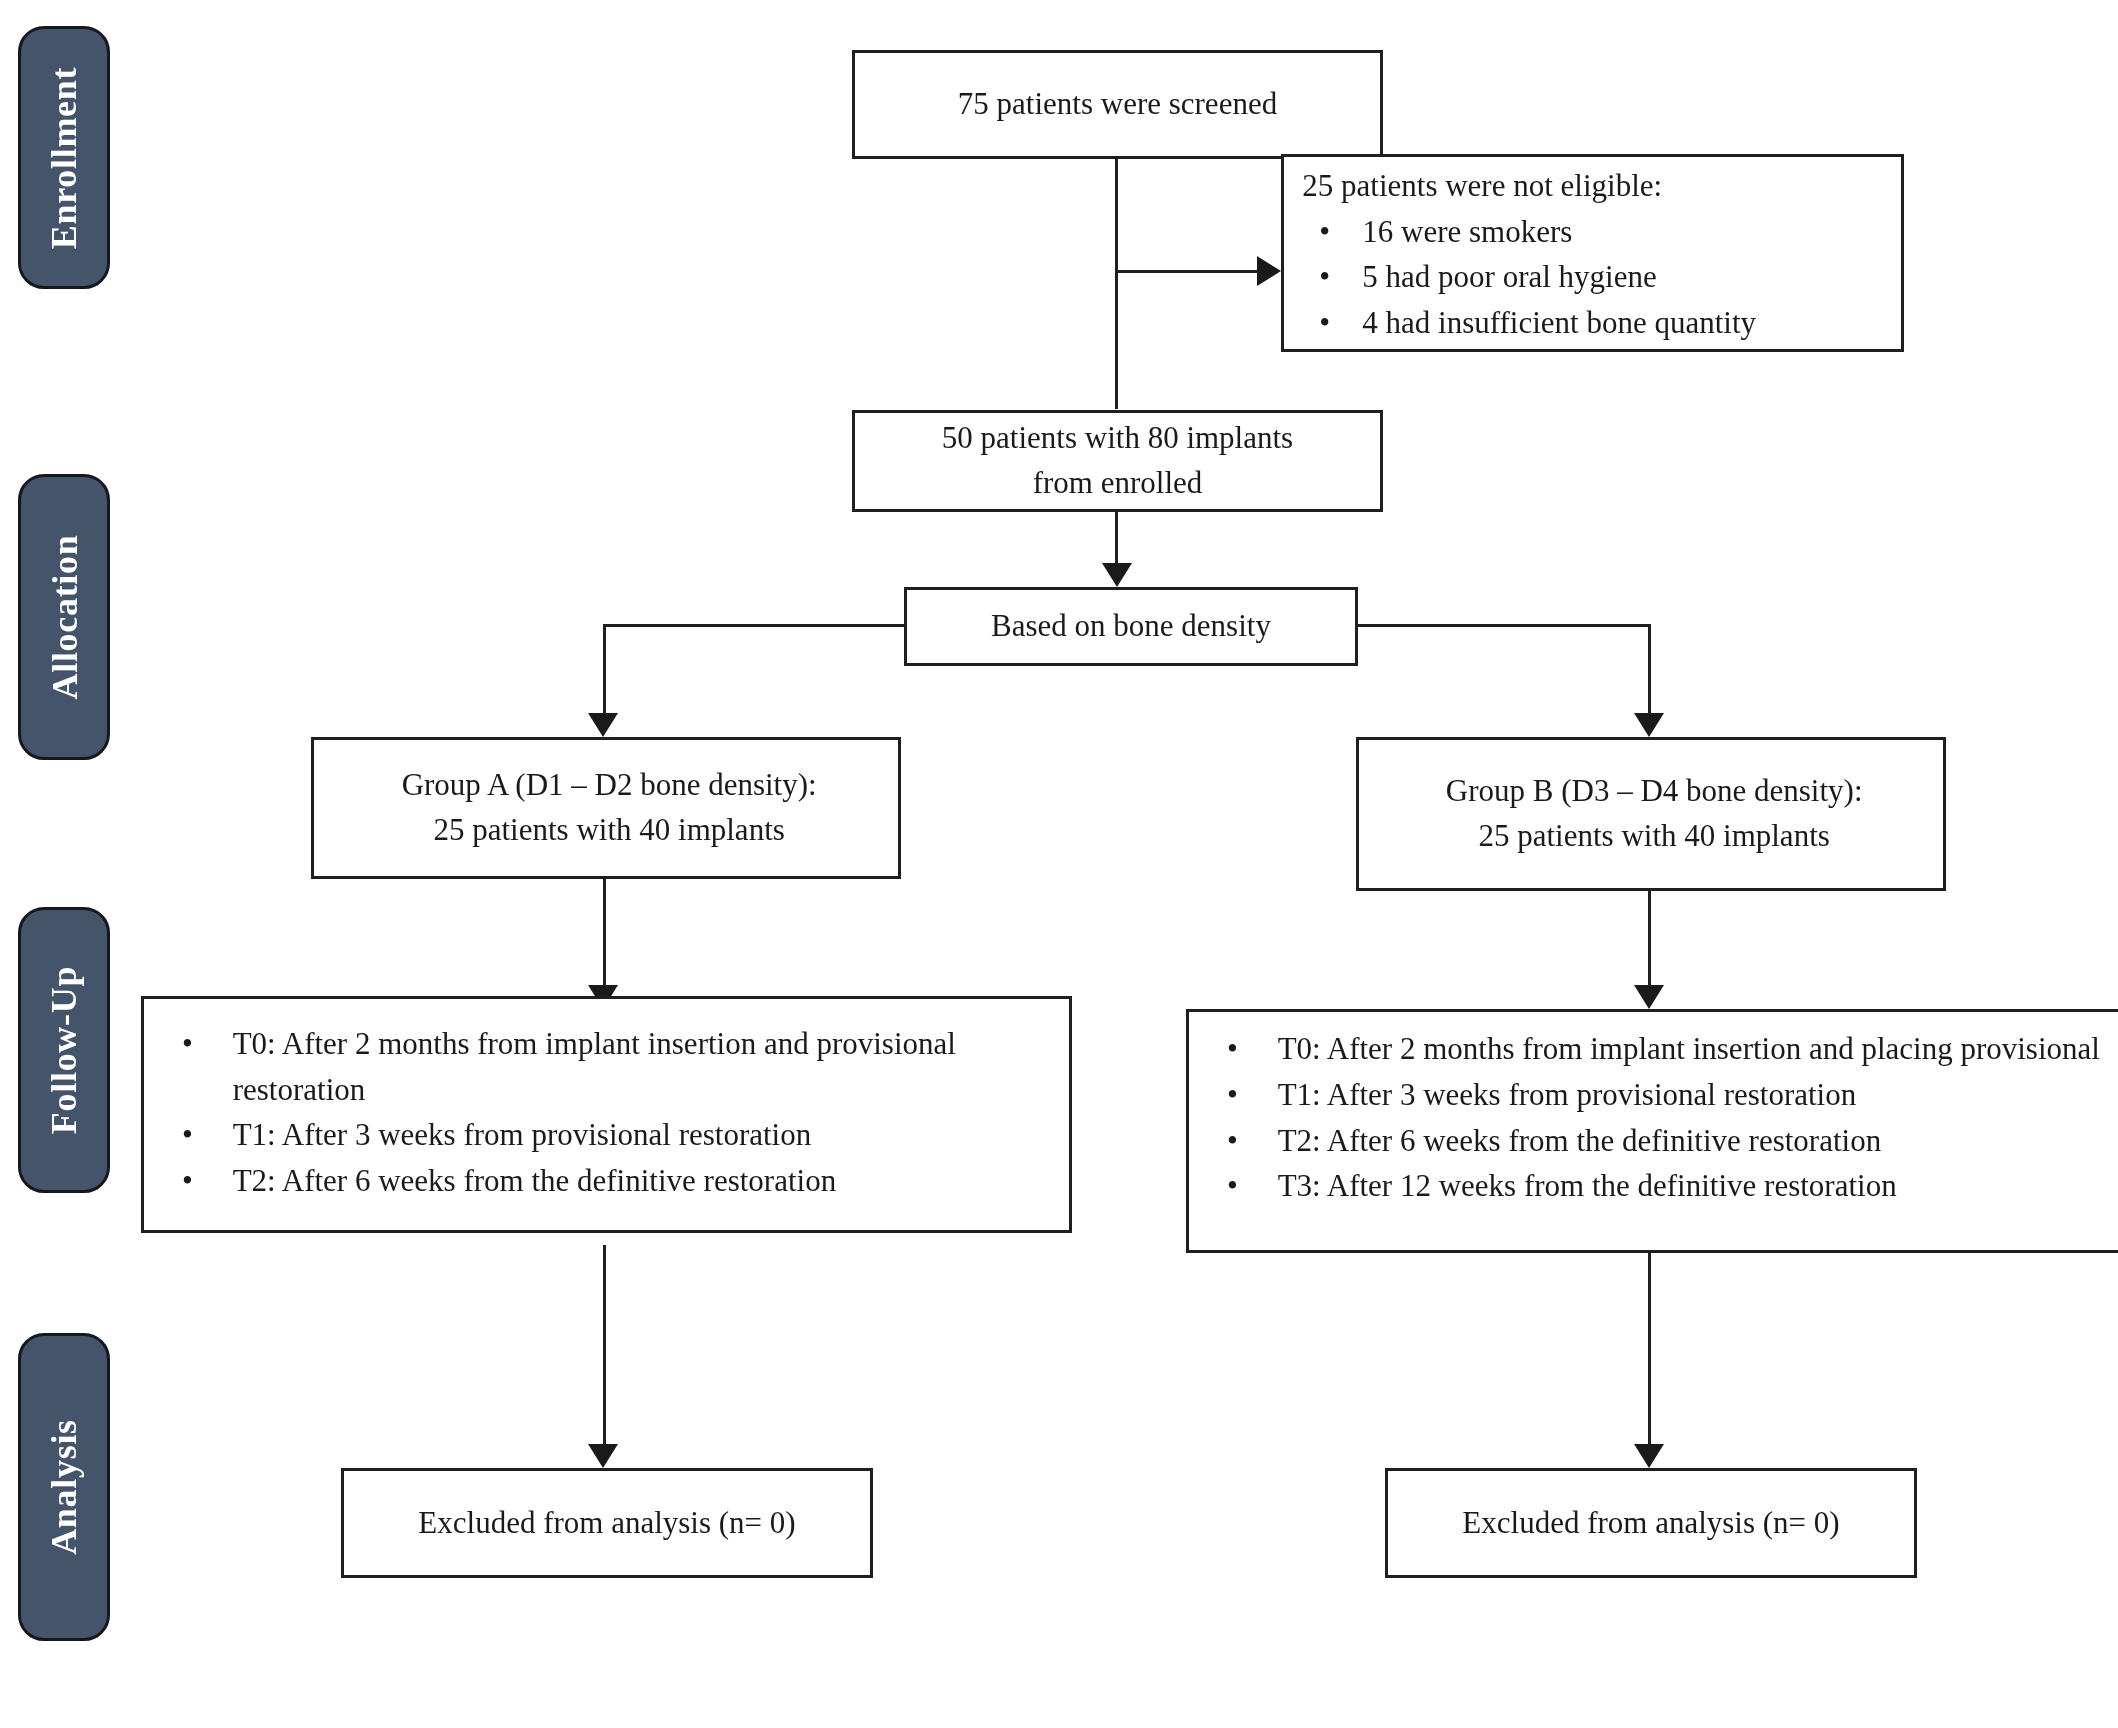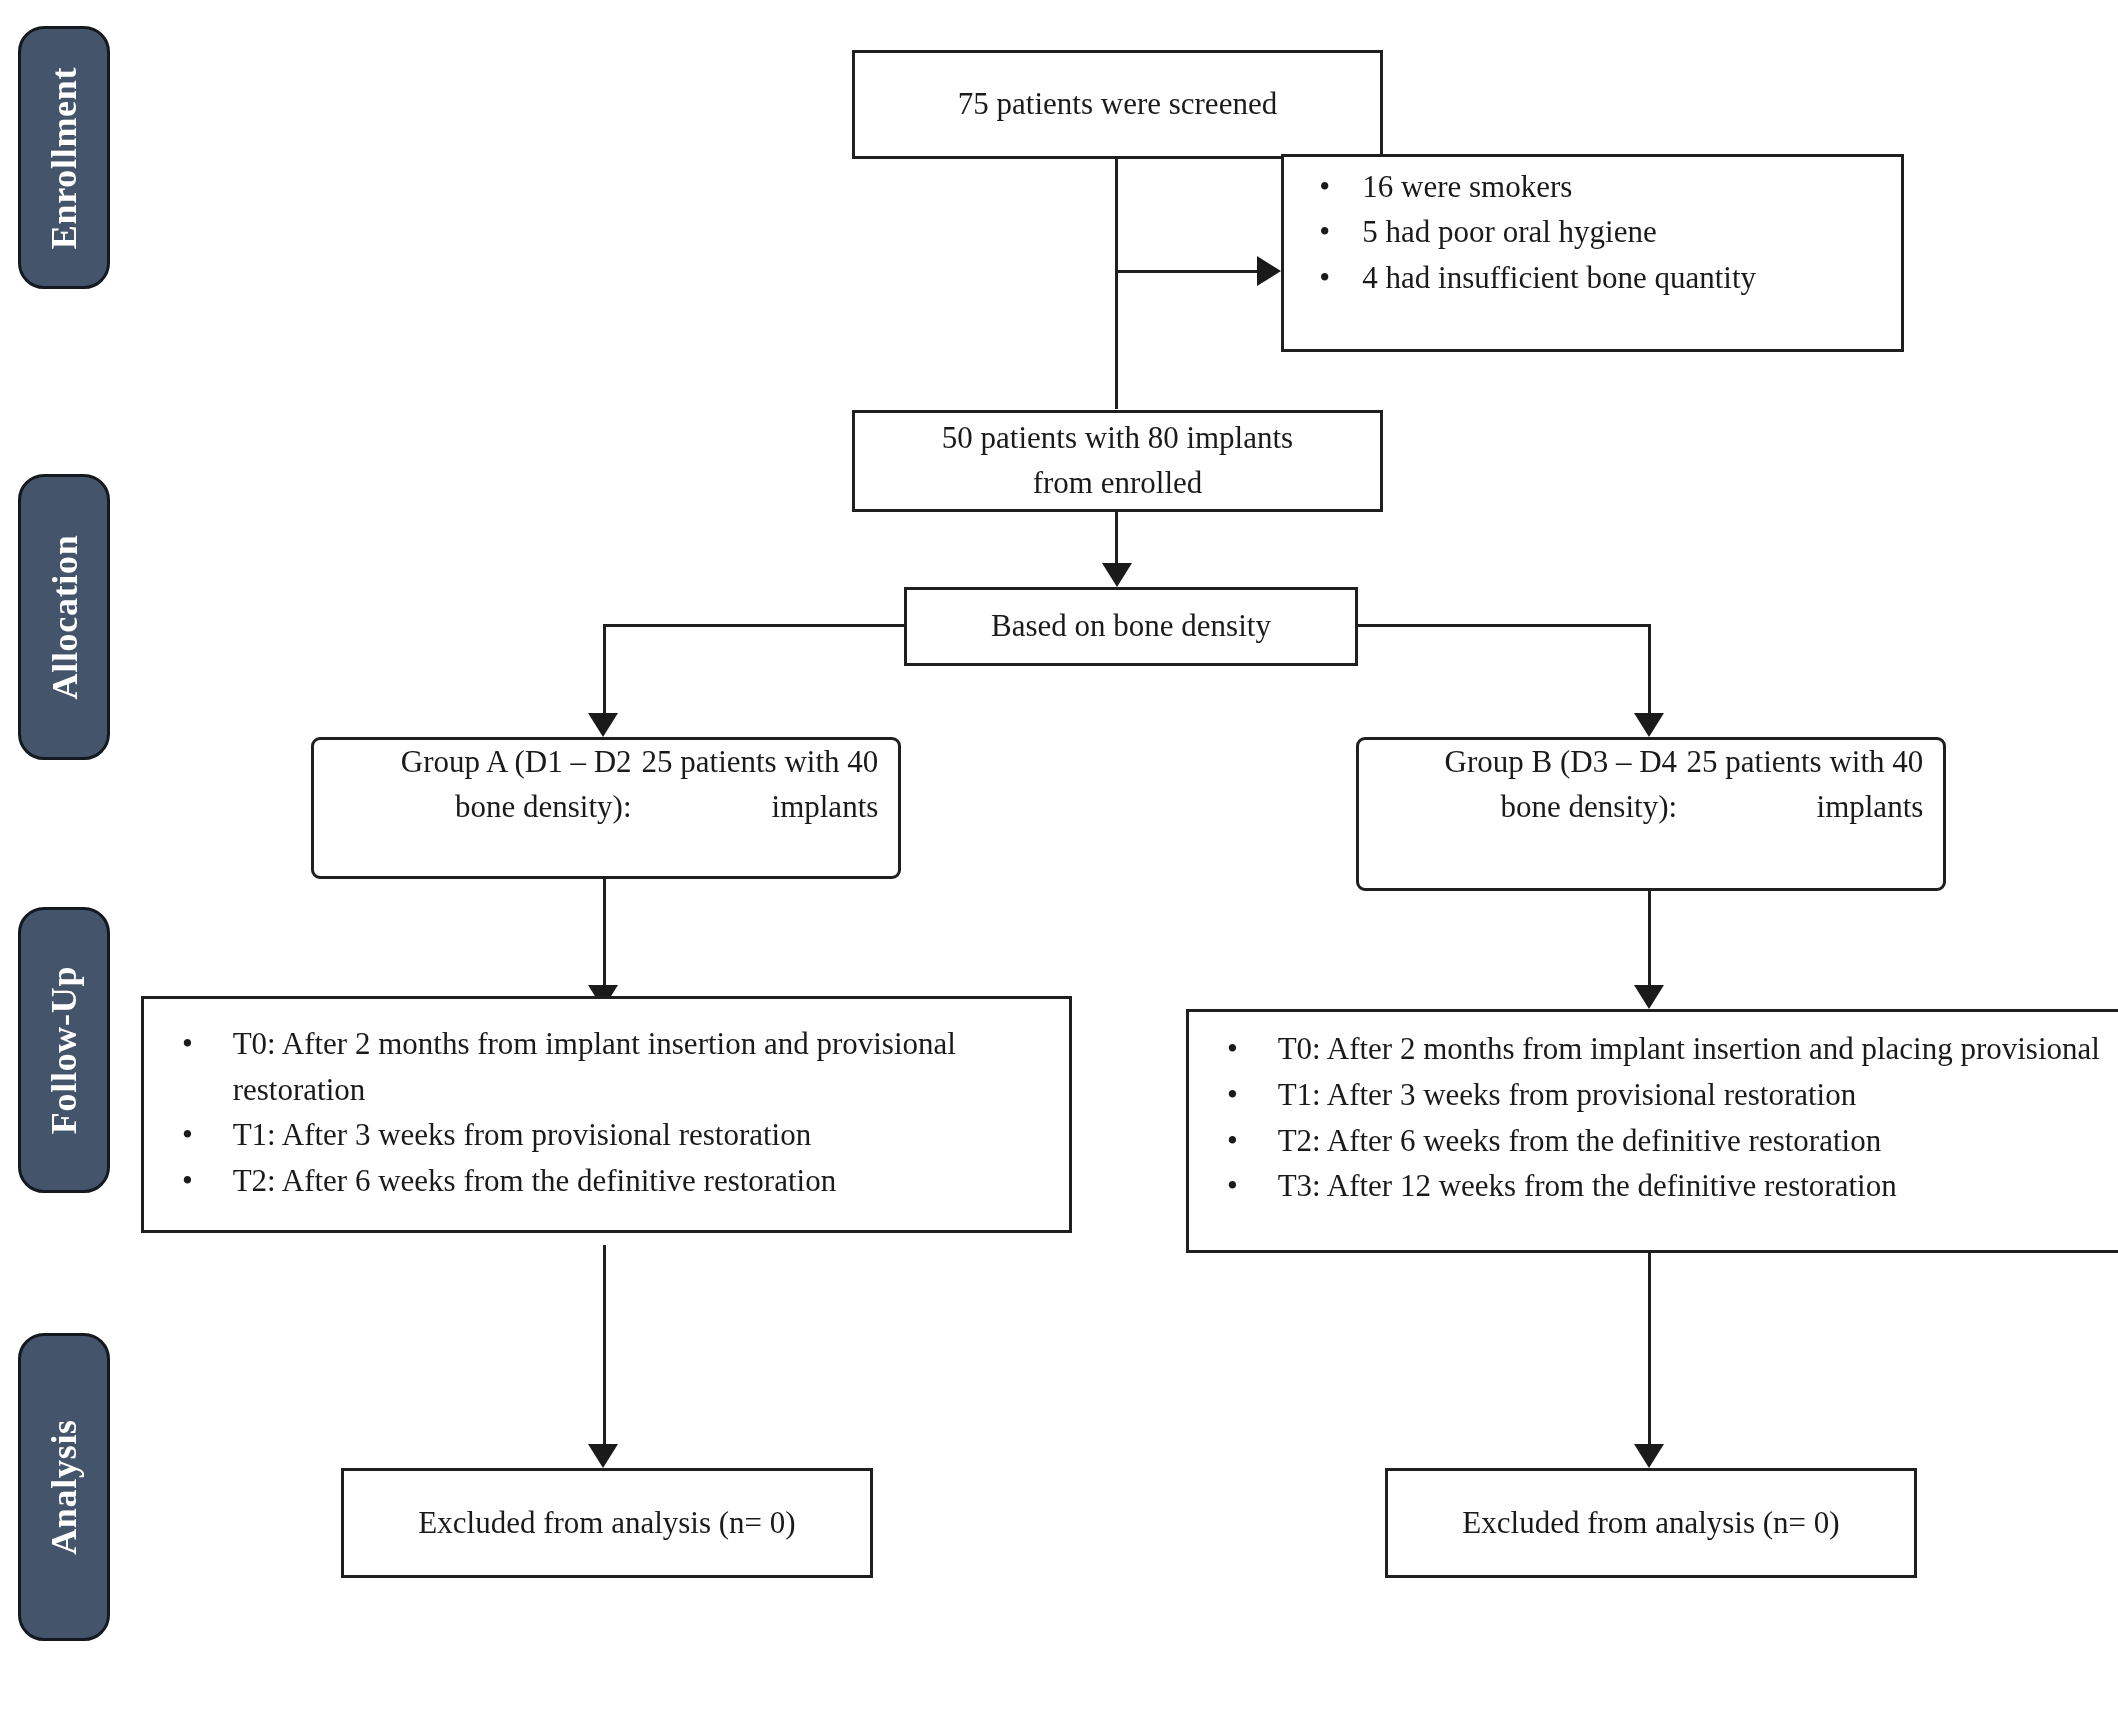--- a/index.html
+++ b/index.html
@@ -41,25 +41,24 @@
     border:3.3px solid #1f1f1f;
     font-size:31px;
     line-height:1.45;
   }
   .node.center {
     display:flex; flex-direction:column;
     align-items:center; justify-content:center;
     text-align:center;
   }
   .node.leftcol {
-    display:flex; flex-direction:row;
+    display:flex; flex-direction:column;
     justify-content:center;
-    text-align:right;
+    text-align:center;
     padding:0 19.7px 0 26px;
-    border-radius:9px;
   }
   .line-block { display:block; }
 
   #n-screened    { left:852px; top:18.3px;   width:531px;  height:109px;margin-top:32px; }
   #n-noteligible { left:1281px; top:154px;  width:623px;  height:198px; padding:6.6px 15.7px 0 18.3px; }
   #n-enrolled    { left:852px; top:410px;  width:531px;  height:102px; }
   #n-bonedensity { left:904px; top:587px;  width:454px;  height:79px; }
   #n-groupa      { left:311px;  top:737px; width:590px;  height:142px; }
   #n-groupb      { left:1356px; top:737px; width:590px;  height:154px; }
   #n-followupa   { left:141px;  top:996px; width:931px; height:237px; padding:22px 15.7px 0 19.7px; }
@@ -151,20 +150,21 @@
   <div class="vline" id="c-followupa-down"></div>
   <div class="arr-down" id="a-excludeda"></div>
   <div class="vline" id="c-followupb-down"></div>
   <div class="arr-down" id="a-excludedb"></div>
 
   <div class="node center" id="n-screened">
     <span>75 patients were screened</span>
   </div>
 
   <div class="node" id="n-noteligible">
+    <span class="line-block">25 patients were not eligible:</span>
     <ul class="blist">
       <li>16 were smokers</li>
       <li>5 had poor oral hygiene</li>
       <li>4 had insufficient bone quantity</li>
     </ul>
   </div>
 
   <div class="node center" id="n-enrolled">
     <span class="line-block">50 patients with 80 implants</span>
     <span class="line-block">from enrolled</span>

